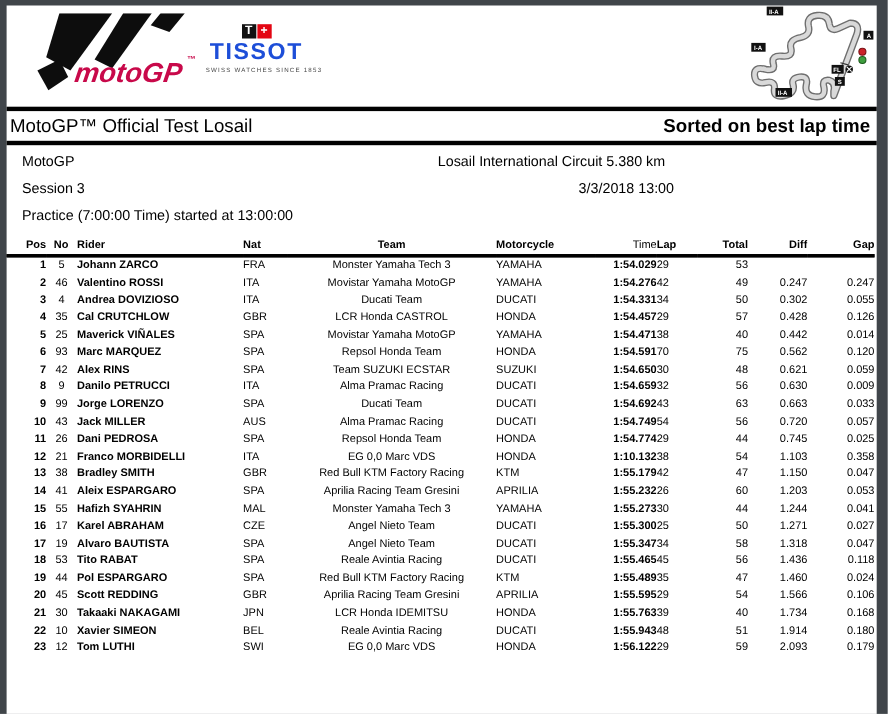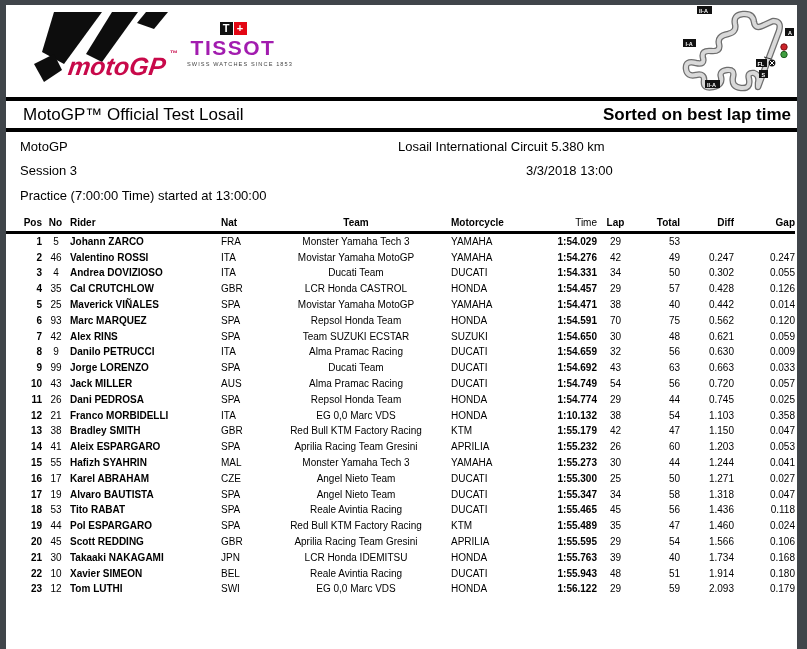--- a/index.html
+++ b/index.html
@@ -15,27 +15,27 @@
   }
   
   .logo-band{position:relative;height:92px;}
   .motogp-logo{position:absolute;left:18px;top:7px;}
   .tissot-logo{position:absolute;left:181px;top:17px;width:92px;text-align:center;}
   .tissot-boxes{display:flex;justify-content:center;gap:1px;}
   .tissot-box{width:13px;height:13px;display:flex;align-items:center;justify-content:center;
     color:#fff;font-weight:bold;font-size:11px;line-height:13px;}
   .tissot-box.t{background:#111;}
   .tissot-box.plus{background:#e30613;}
-  .tissot-word{font-weight:bold;font-size:21px;letter-spacing:1.5px;margin-top:1px;color:#a21caf;}
+  .tissot-word{font-weight:bold;font-size:21px;letter-spacing:1.5px;margin-top:1px;color:#1d4ed8;}
   .tissot-tagline{font-size:5.6px;letter-spacing:1.1px;color:#444;margin-top:1px;white-space:nowrap;}
   .track-map{position:absolute;left:655px;top:0px;}
   
   .bar{height:4px;background:#000;}
   .title-row{height:27px;display:flex;align-items:center;}
-  .report-title{font-size:17px;padding-left:17px;}
+  .report-title{font-size:17px;padding-left:3px;}
   .sort-label{margin-left:auto;font-size:17px;font-weight:bold;padding-right:6px;}
   
   .info-row{position:relative;height:16px;font-size:13px;}
   .info-row .left{position:absolute;left:14px;top:0;}
   .info-row .mid{position:absolute;top:0;}
   .row-circuit{margin-top:7px;}
   .row-circuit .mid{left:392px;}
   .row-session{margin-top:8px;}
   .row-session .mid{left:520px;}
   .row-practice{margin-top:9px;}
@@ -49,21 +49,21 @@
     height:15.8px;line-height:15.8px;vertical-align:middle;
   }
   table.results thead th{font-weight:bold;border-bottom:3px solid #000;height:17px;}
   .col-0{width:36px;text-align:right;font-weight:bold;}
   .col-1{width:28px;text-align:center;}
   .col-2{width:151px;text-align:left;padding-left:11px;font-weight:bold;}
   .col-3{width:40px;text-align:left;padding-left:1px;}
   .col-4{width:190px;text-align:center;padding-left:2px;}
   .col-5{width:90px;text-align:left;padding-left:2px;}
   .col-6{width:56px;text-align:right;font-weight:bold;padding-right:2px;}
-  .col-7{width:37px;text-align:center;padding-right:4px;}
+  .col-7{width:37px;text-align:left;padding-right:4px;}
   .col-8{width:46px;text-align:right;padding-right:6px;}
   .col-9{width:54px;text-align:right;padding-right:2px;}
   .col-10{text-align:right;padding-right:7px;}
   table.results thead th.col-1{padding-right:1px;}
   table.results thead th.col-6{font-weight:normal;}
 </style>
 </head>
 <body>
 
 <div class="page">

